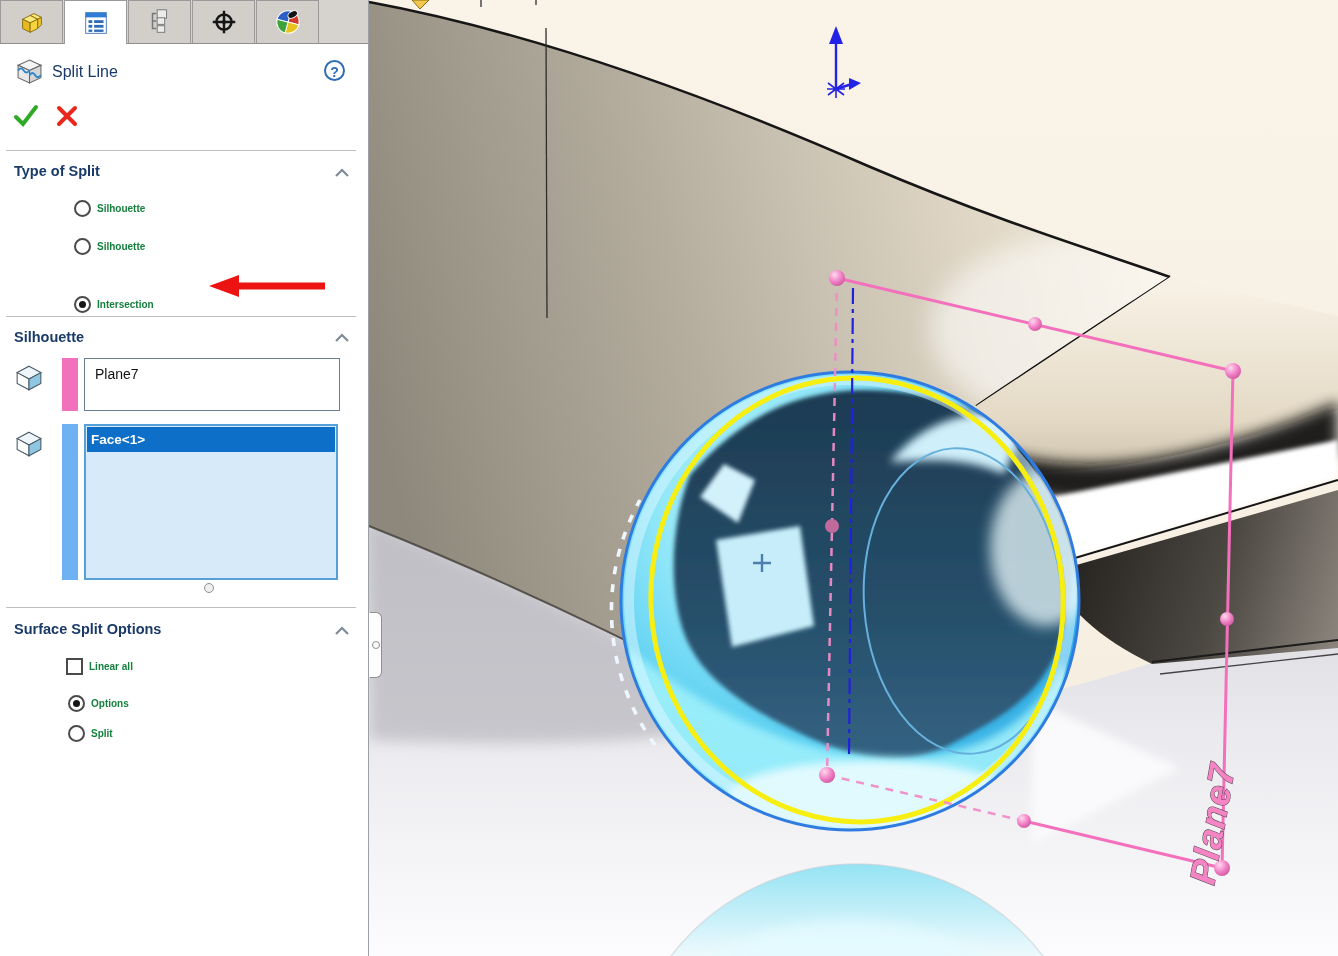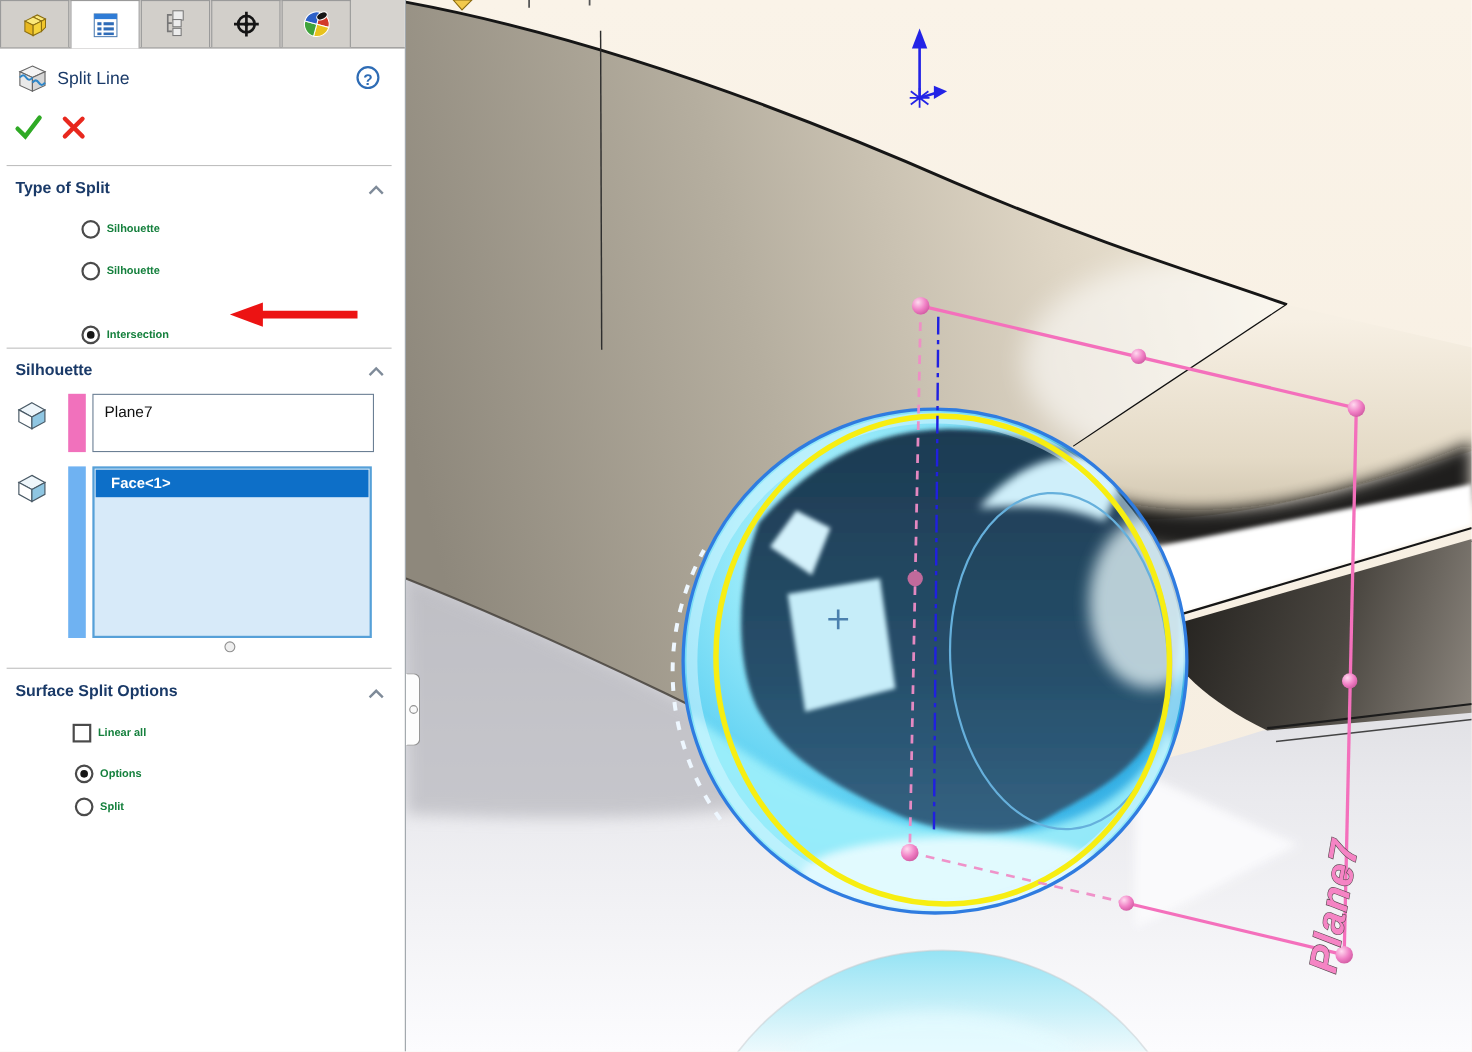--- a/index.html
+++ b/index.html
@@ -42,21 +42,21 @@
   .red-arrow{position:absolute;left:205px;top:272px;width:126px;height:28px;}
 
   .sel-cube{position:absolute;left:15px;width:28px;height:28px;}
   .sel-bar{position:absolute;left:62px;width:16px;}
   .plane-box{position:absolute;left:84px;top:358px;width:256px;height:53px;background:#fff;
              border:1px solid #6b7f94;box-sizing:border-box;font-size:14px;color:#111;
              padding:7px 0 0 10px;}
   .face-box{position:absolute;left:84px;top:424px;width:254px;height:156px;background:#d7eaf9;
             border:2px solid #56a0d8;box-sizing:border-box;}
   .face-sel{margin:1px;height:25px;background:#0d6fc8;color:#ffffff;font-size:13.5px;
-            font-weight:bold;line-height:25px;padding-left:14px;}
+            font-weight:bold;line-height:25px;padding-left:4px;}
   .resize-dot{position:absolute;left:204px;top:583px;width:10px;height:10px;border:1px solid #8f8f8f;
               border-radius:50%;background:#efefef;box-sizing:border-box;}
 
   .panel-handle{position:absolute;left:369px;top:612px;width:13px;height:66px;background:#fdfdfd;
                 border:1px solid #8f8f8f;border-left:1px solid #fdfdfd;border-radius:0 6px 6px 0;
                 z-index:3;box-sizing:border-box;}
   .panel-handle .dot{position:absolute;left:2px;top:28px;width:8px;height:8px;border:1.5px solid #909090;
                 border-radius:50%;box-sizing:border-box;background:#fafafa;}
 </style>
 </head>

